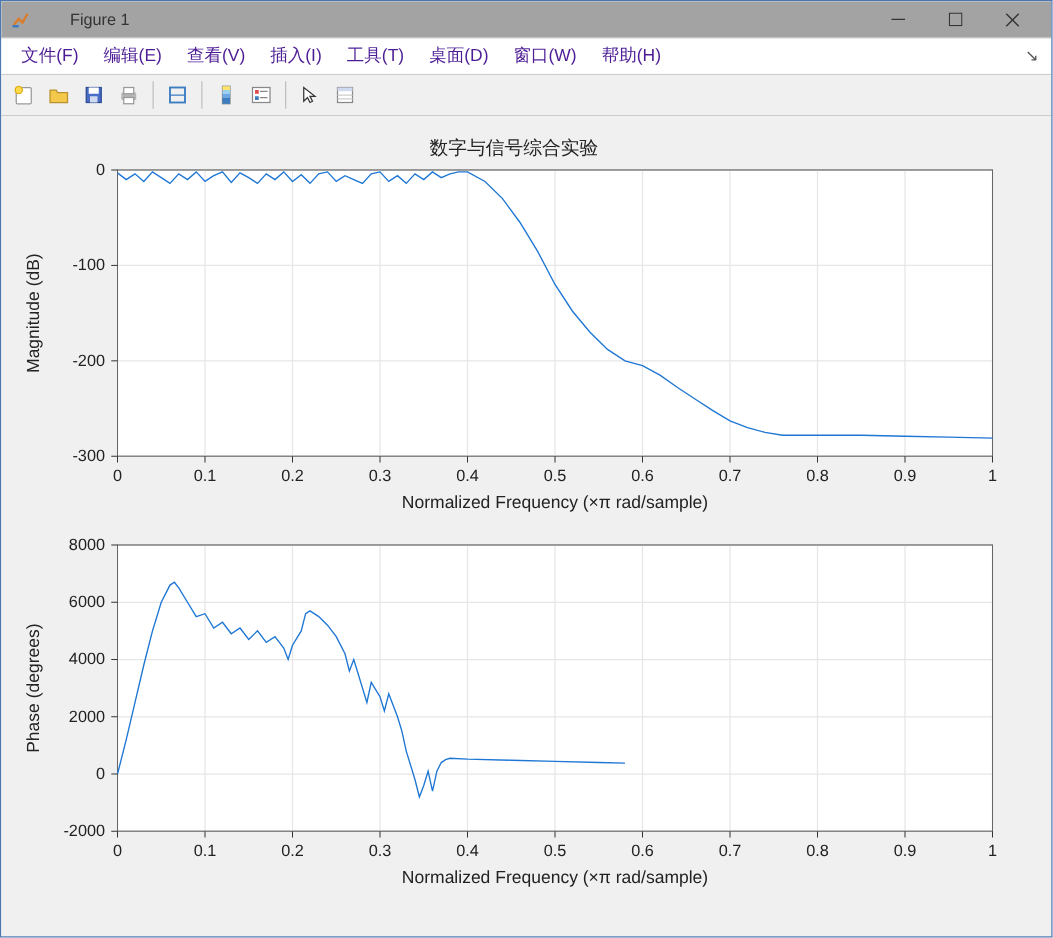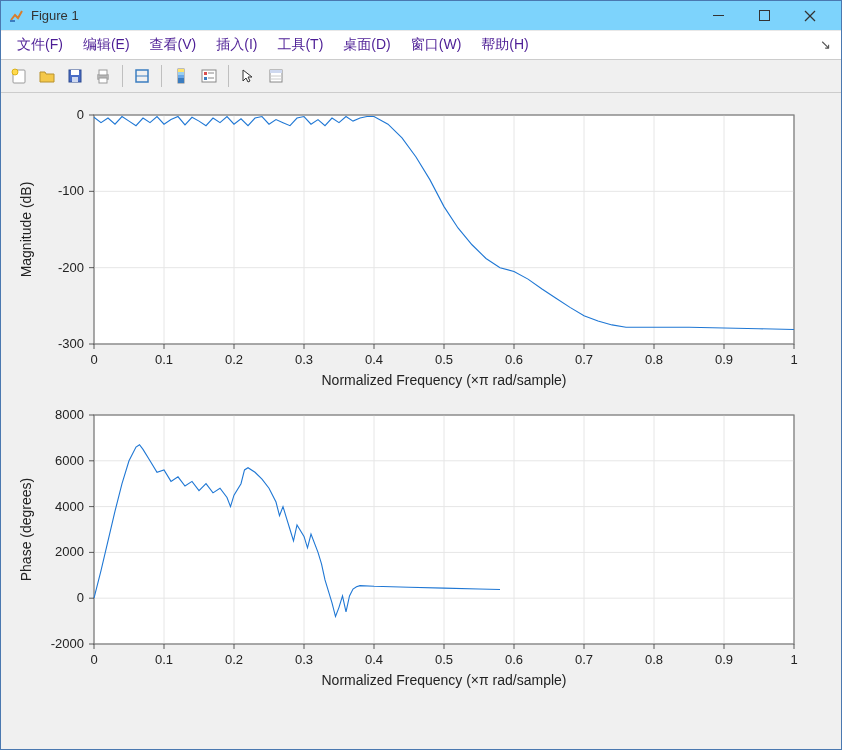--- a/index.html
+++ b/index.html
@@ -7,26 +7,27 @@
     font-family: "Microsoft YaHei", "Segoe UI", Arial, sans-serif;
     font-size: 13px;
     background: #fff;
     width: 842px;
     height: 750px;
     overflow: hidden;
     border: 1px solid #4a78b0;
   }
   .titlebar {
     height: 30px;
-    background: #7dd3fc;
+    background: #a3a3a3;
     display: flex;
     align-items: center;
     padding: 0 8px;
     border-bottom: 1px solid #e8e8e8;
     position: relative;
+    gap: 25px;
   }
   .app-icon {
     width: 16px;
     height: 16px;
     margin-right: 6px;
     display: flex;
     align-items: center;
     justify-content: center;
   }
   .app-title {
@@ -235,20 +236,21 @@
     <svg width="18" height="18">
         <rect x="3" y="3" width="12" height="12" fill="#fff" stroke="#888"></rect>
         <rect x="3" y="3" width="12" height="3" fill="#cfd9f0"></rect>
         <line x1="3" y1="9" x2="15" y2="9" stroke="#ccc"></line>
         <line x1="3" y1="12" x2="15" y2="12" stroke="#ccc"></line>
       </svg>
   </div>
 </div>
 
 <div class="figure-area">
+  <div class="plot-title">数字与信号综合实验</div>
   <div class="chart-wrap">
     <svg class="chart" id="chart0" width="800" height="290">
         <rect x="85" y="6" width="700" height="229" class="plot-box"></rect>
         <line x1="85" y1="6" x2="85" y2="235" class="grid" stroke="#e6e6e6"></line>
         <line x1="155" y1="6" x2="155" y2="235" class="grid" stroke="#e6e6e6"></line>
         <line x1="225" y1="6" x2="225" y2="235" class="grid" stroke="#e6e6e6"></line>
         <line x1="295" y1="6" x2="295" y2="235" class="grid" stroke="#e6e6e6"></line>
         <line x1="365" y1="6" x2="365" y2="235" class="grid" stroke="#e6e6e6"></line>
         <line x1="435" y1="6" x2="435" y2="235" class="grid" stroke="#e6e6e6"></line>
         <line x1="505" y1="6" x2="505" y2="235" class="grid" stroke="#e6e6e6"></line>

